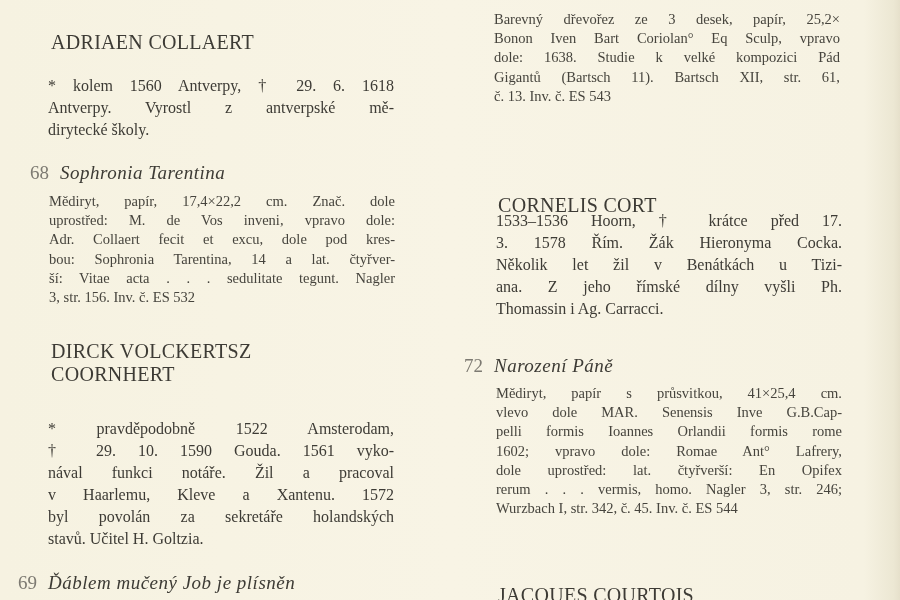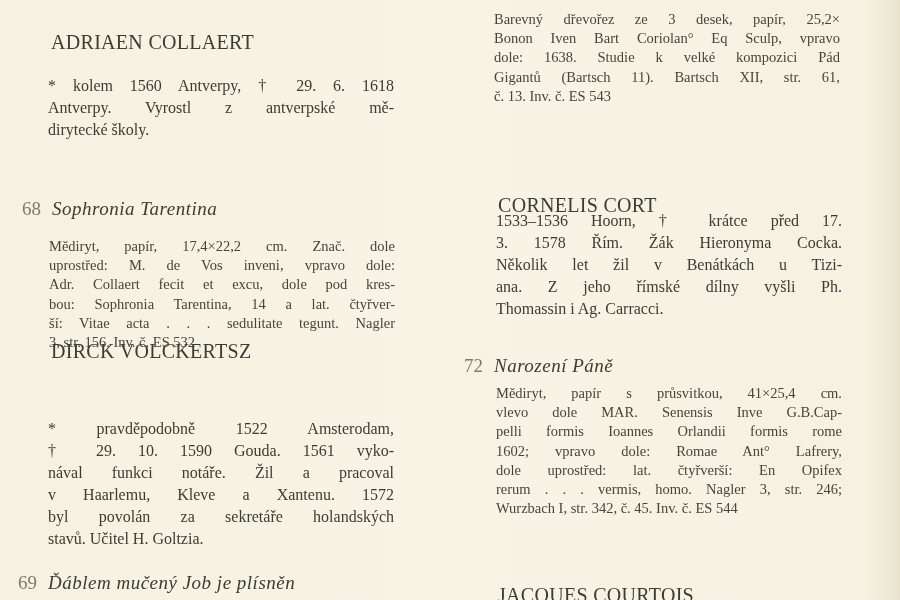--- a/index.html
+++ b/index.html
@@ -81,35 +81,36 @@
   <div class="col col-left">
 
     <div class="heading" style="left:51px; top:31px;">ADRIAEN COLLAERT</div>
 
     <div class="bio" style="left:48px; top:75px;">
       <span class="line">* kolem 1560 Antverpy, † 29. 6. 1618</span>
       <span class="line">Antverpy. Vyrostl z antverpské mě-</span>
       <span class="line last">dirytecké školy.</span>
     </div>
 
-    <div class="entry-title" style="left:22px; top:162px;margin-top:36px;">
+    <div class="entry-title" style="left:30px; top:162px;">
       <span class="entry-num">68</span><span class="entry-name">Sophronia Tarentina</span>
     </div>
 
-    <div class="desc" style="left:49px; top:192px;margin-top:45px;">
+    <div class="desc" style="left:49px; top:192px;">
       <span class="line">Mědiryt, papír, 17,4×22,2 cm. Znač. dole</span>
       <span class="line">uprostřed: M. de Vos inveni, vpravo dole:</span>
       <span class="line">Adr. Collaert fecit et excu, dole pod kres-</span>
       <span class="line">bou: Sophronia Tarentina, 14 a lat. čtyřver-</span>
       <span class="line">ší: Vitae acta . . . sedulitate tegunt. Nagler</span>
       <span class="line last">3, str. 156. Inv. č. ES 532</span>
     </div>
 
     <div class="heading" style="left:51px; top:340px;">
       <div>DIRCK VOLCKERTSZ</div>
+      <div>COORNHERT</div>
     </div>
 
     <div class="bio" style="left:48px; top:418px;">
       <span class="line">* pravděpodobně 1522 Amsterodam,</span>
       <span class="line">† 29. 10. 1590 Gouda. 1561 vyko-</span>
       <span class="line">nával funkci notáře. Žil a pracoval</span>
       <span class="line">v Haarlemu, Kleve a Xantenu. 1572</span>
       <span class="line">byl povolán za sekretáře holandských</span>
       <span class="line last">stavů. Učitel H. Goltzia.</span>
     </div>

